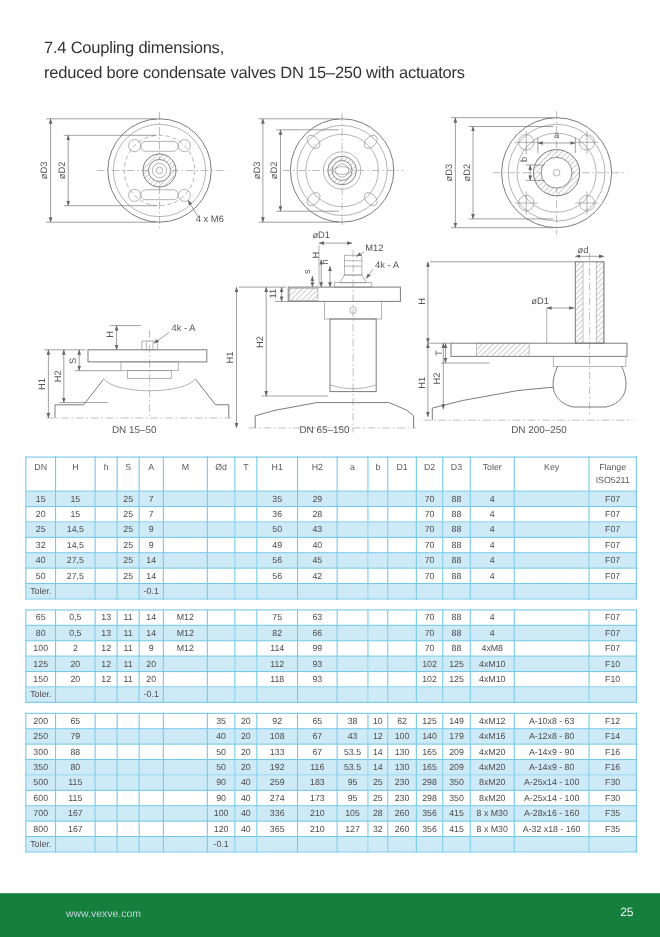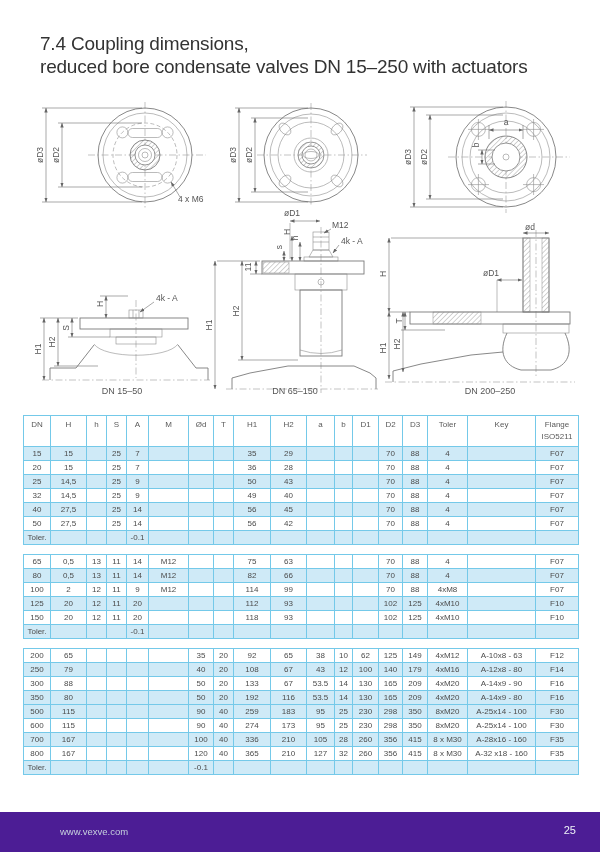--- a/index.html
+++ b/index.html
@@ -1,36 +1,36 @@
 <!DOCTYPE html>
 <html><head>
 <meta charset="utf-8">
 <style>
   html,body{margin:0;padding:0;background:#e8e8e8;}
   .page{position:relative;width:600px;height:852px;background:#ffffff;overflow:hidden;
         font-family:"Liberation Sans",sans-serif;}
-  .title{position:absolute;left:40px;top:32px;font-size:19px;line-height:23px;color:#333;
+  .title{position:absolute;left:40px;top:32px;font-size:15px;line-height:23px;color:#333;
          letter-spacing:-0.2px;}
   .drw{position:absolute;}
   .caption{position:absolute;font-size:9px;color:#555;text-align:center;width:140px;}
   
   .ln{stroke:#7a7a7a;stroke-width:0.9;fill:none;}
   .thin{stroke:#8d8d8d;stroke-width:0.6;fill:none;}
   .cl{stroke:#9c9c9c;stroke-width:0.6;fill:none;stroke-dasharray:7 2.5 1.5 2.5;}
   .dim{stroke:#6e6e6e;stroke-width:0.6;fill:none;}
   .dt{font-family:"Liberation Sans",sans-serif;font-size:8.5px;fill:#555;}
   
   #tables{position:absolute;left:23px;top:415px;width:555px;}
   table.dim-t{border-collapse:collapse;table-layout:fixed;width:555px;margin:0 0 9px 0;}
   .dim-t th,.dim-t td{border:1px solid #74c9e9;font-size:8px;font-weight:normal;
       text-align:center;padding:0;color:#4c4c4c;height:13px;line-height:12px;
       overflow:hidden;white-space:nowrap;}
   .dim-t th{height:27px;vertical-align:top;padding-top:3px;color:#5a5a5a;background:#fff;}
   .dim-t tr.shaded td{background:#cfeaf7;}
-  .footer{position:absolute;left:0;bottom:0;width:600px;height:40px;background:#4c1d95;}
+  .footer{position:absolute;left:0;bottom:0;width:600px;height:40px;background:#15803d;}
   .footer .url{position:absolute;left:60px;top:14px;font-size:9.5px;color:#c6d0dd;}
   .footer .pn{position:absolute;right:24px;top:12px;font-size:11px;color:#eef2f7;}
 </style>
 </head>
 <body>
 
 <div class="page">
 
   <div class="title">
     <div>7.4 Coupling dimensions,</div>

